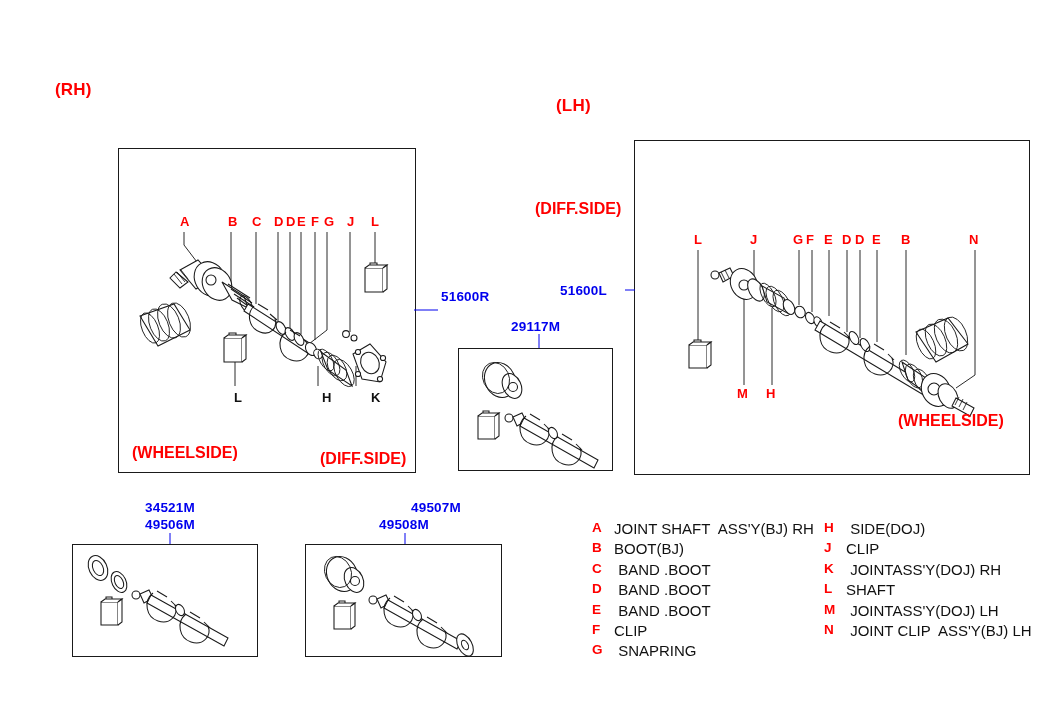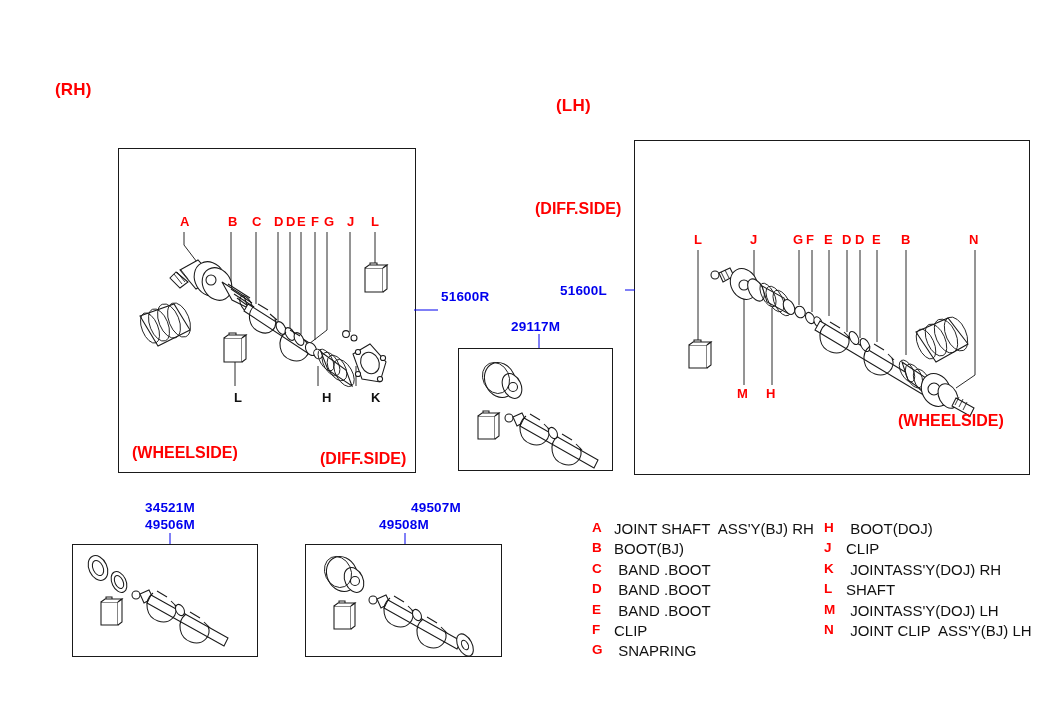--- a/index.html
+++ b/index.html
@@ -504,21 +504,21 @@
       </div>
       <div class="legend-row">
         <span class="legend-key">G</span>
         <span class="legend-val"> SNAPRING</span>
       </div>
     </div>
 
     <div class="legend-col c2">
       <div class="legend-row">
         <span class="legend-key">H</span>
-        <span class="legend-val"> BOOT(DOJ)</span>
+        <span class="legend-val"> SIDE(DOJ)</span>
       </div>
       <div class="legend-row">
         <span class="legend-key">J</span>
         <span class="legend-val">CLIP</span>
       </div>
       <div class="legend-row">
         <span class="legend-key">K</span>
         <span class="legend-val"> JOINTASS'Y(DOJ) RH</span>
       </div>
       <div class="legend-row">

